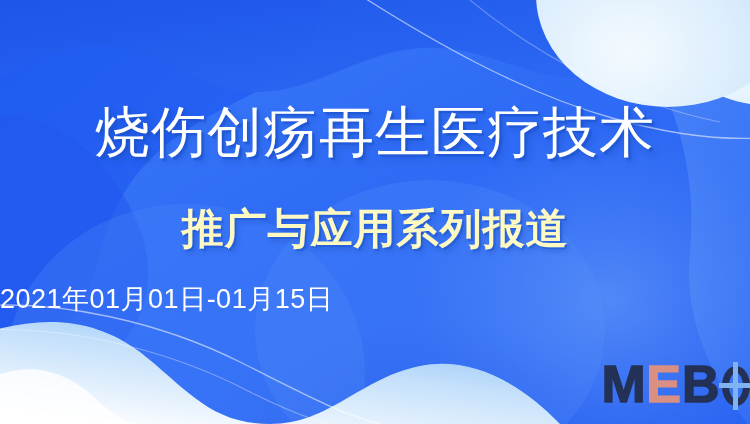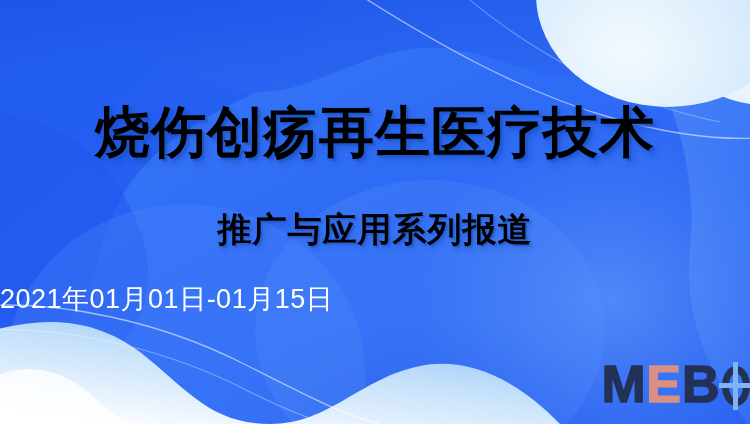--- a/index.html
+++ b/index.html
@@ -36,41 +36,41 @@
 
   #main-title {
     position: absolute;
     left: 0;
     right: 0;
     top: 101px;
     text-align: center;
     font-family: "Liberation Sans", "DejaVu Sans", sans-serif;
     font-size: 55px;
     line-height: 62px;
-    font-weight: 700;
-    color: #000000;
+    font-weight: 400;
+    color: #ffffff;
     letter-spacing: 1px;
     white-space: nowrap;
     text-shadow:
        2px 2px 0 rgba(28,84,205,0.55),
        3px 3px 0 rgba(28,84,205,0.35),
        4px 5px 6px rgba(20,60,160,0.30);
   }
 
   #sub-title {
     position: absolute;
     left: 0;
     right: 0;
     top: 204px;
     text-align: center;
     font-family: "Liberation Sans", "DejaVu Sans", sans-serif;
-    font-size: 34px;
+    font-size: 42px;
     line-height: 50px;
     font-weight: 700;
-    color: #000000;
+    color: #fef9c3;
     letter-spacing: 1px;
     white-space: nowrap;
     text-shadow:
        2px 2px 0 rgba(28,84,205,0.50),
        3px 4px 5px rgba(20,60,160,0.28);
   }
 
   #date-range {
     position: absolute;
     left: 0;

